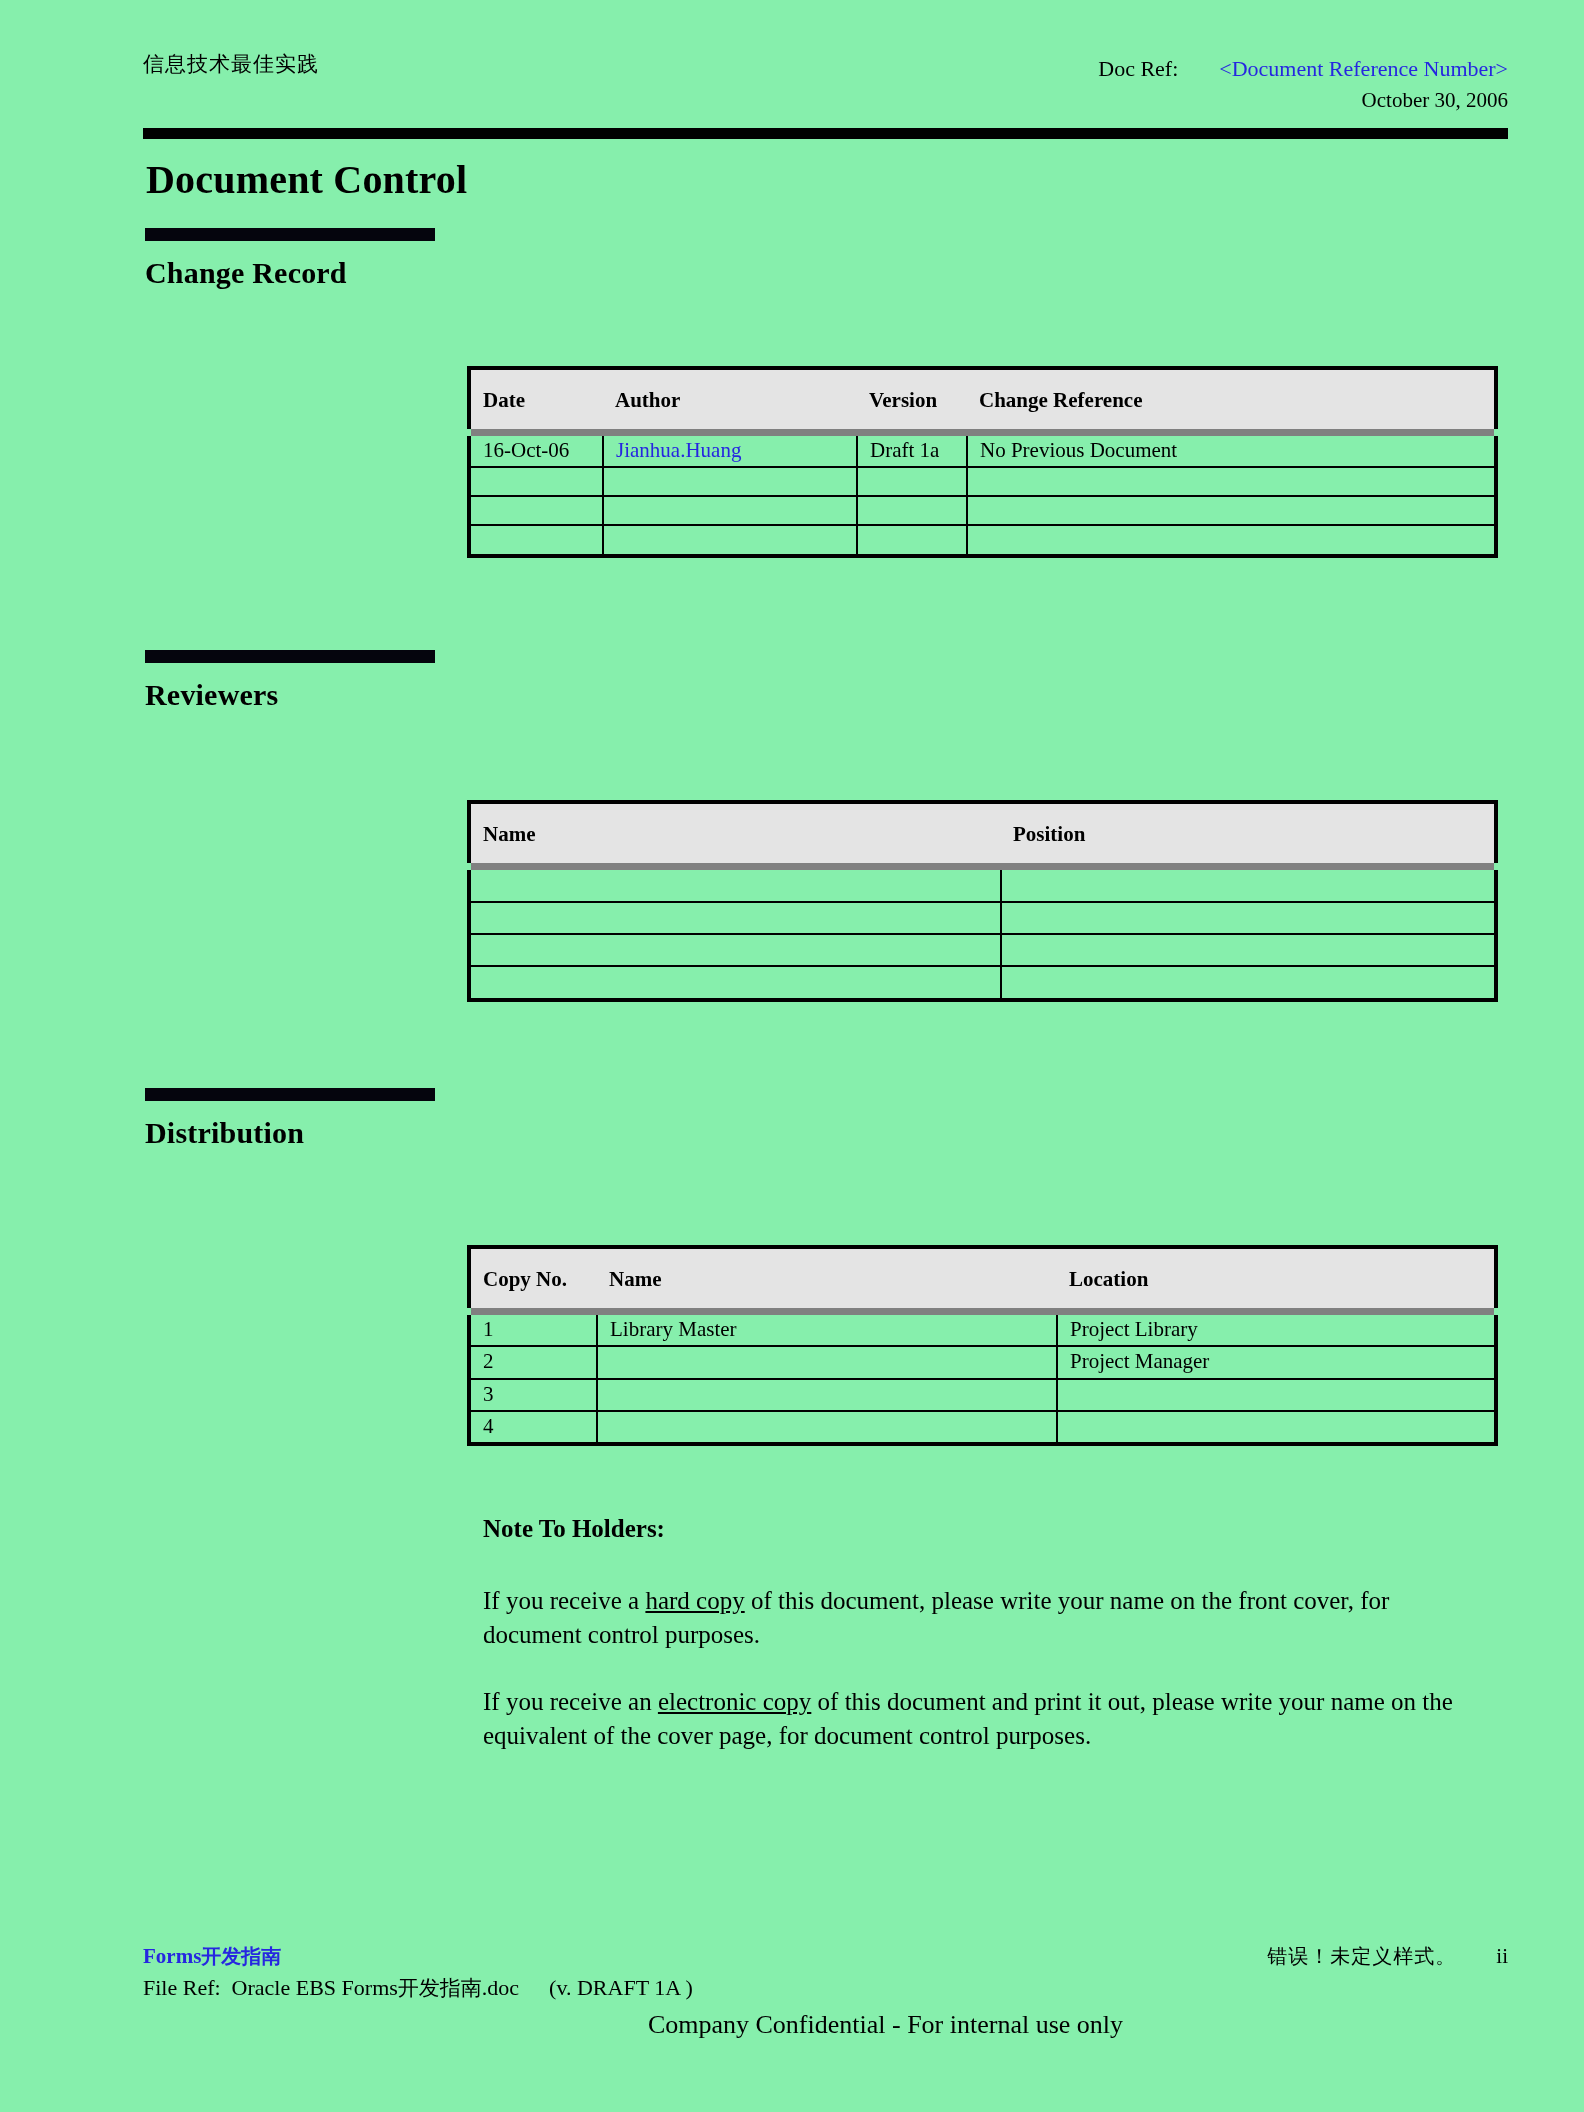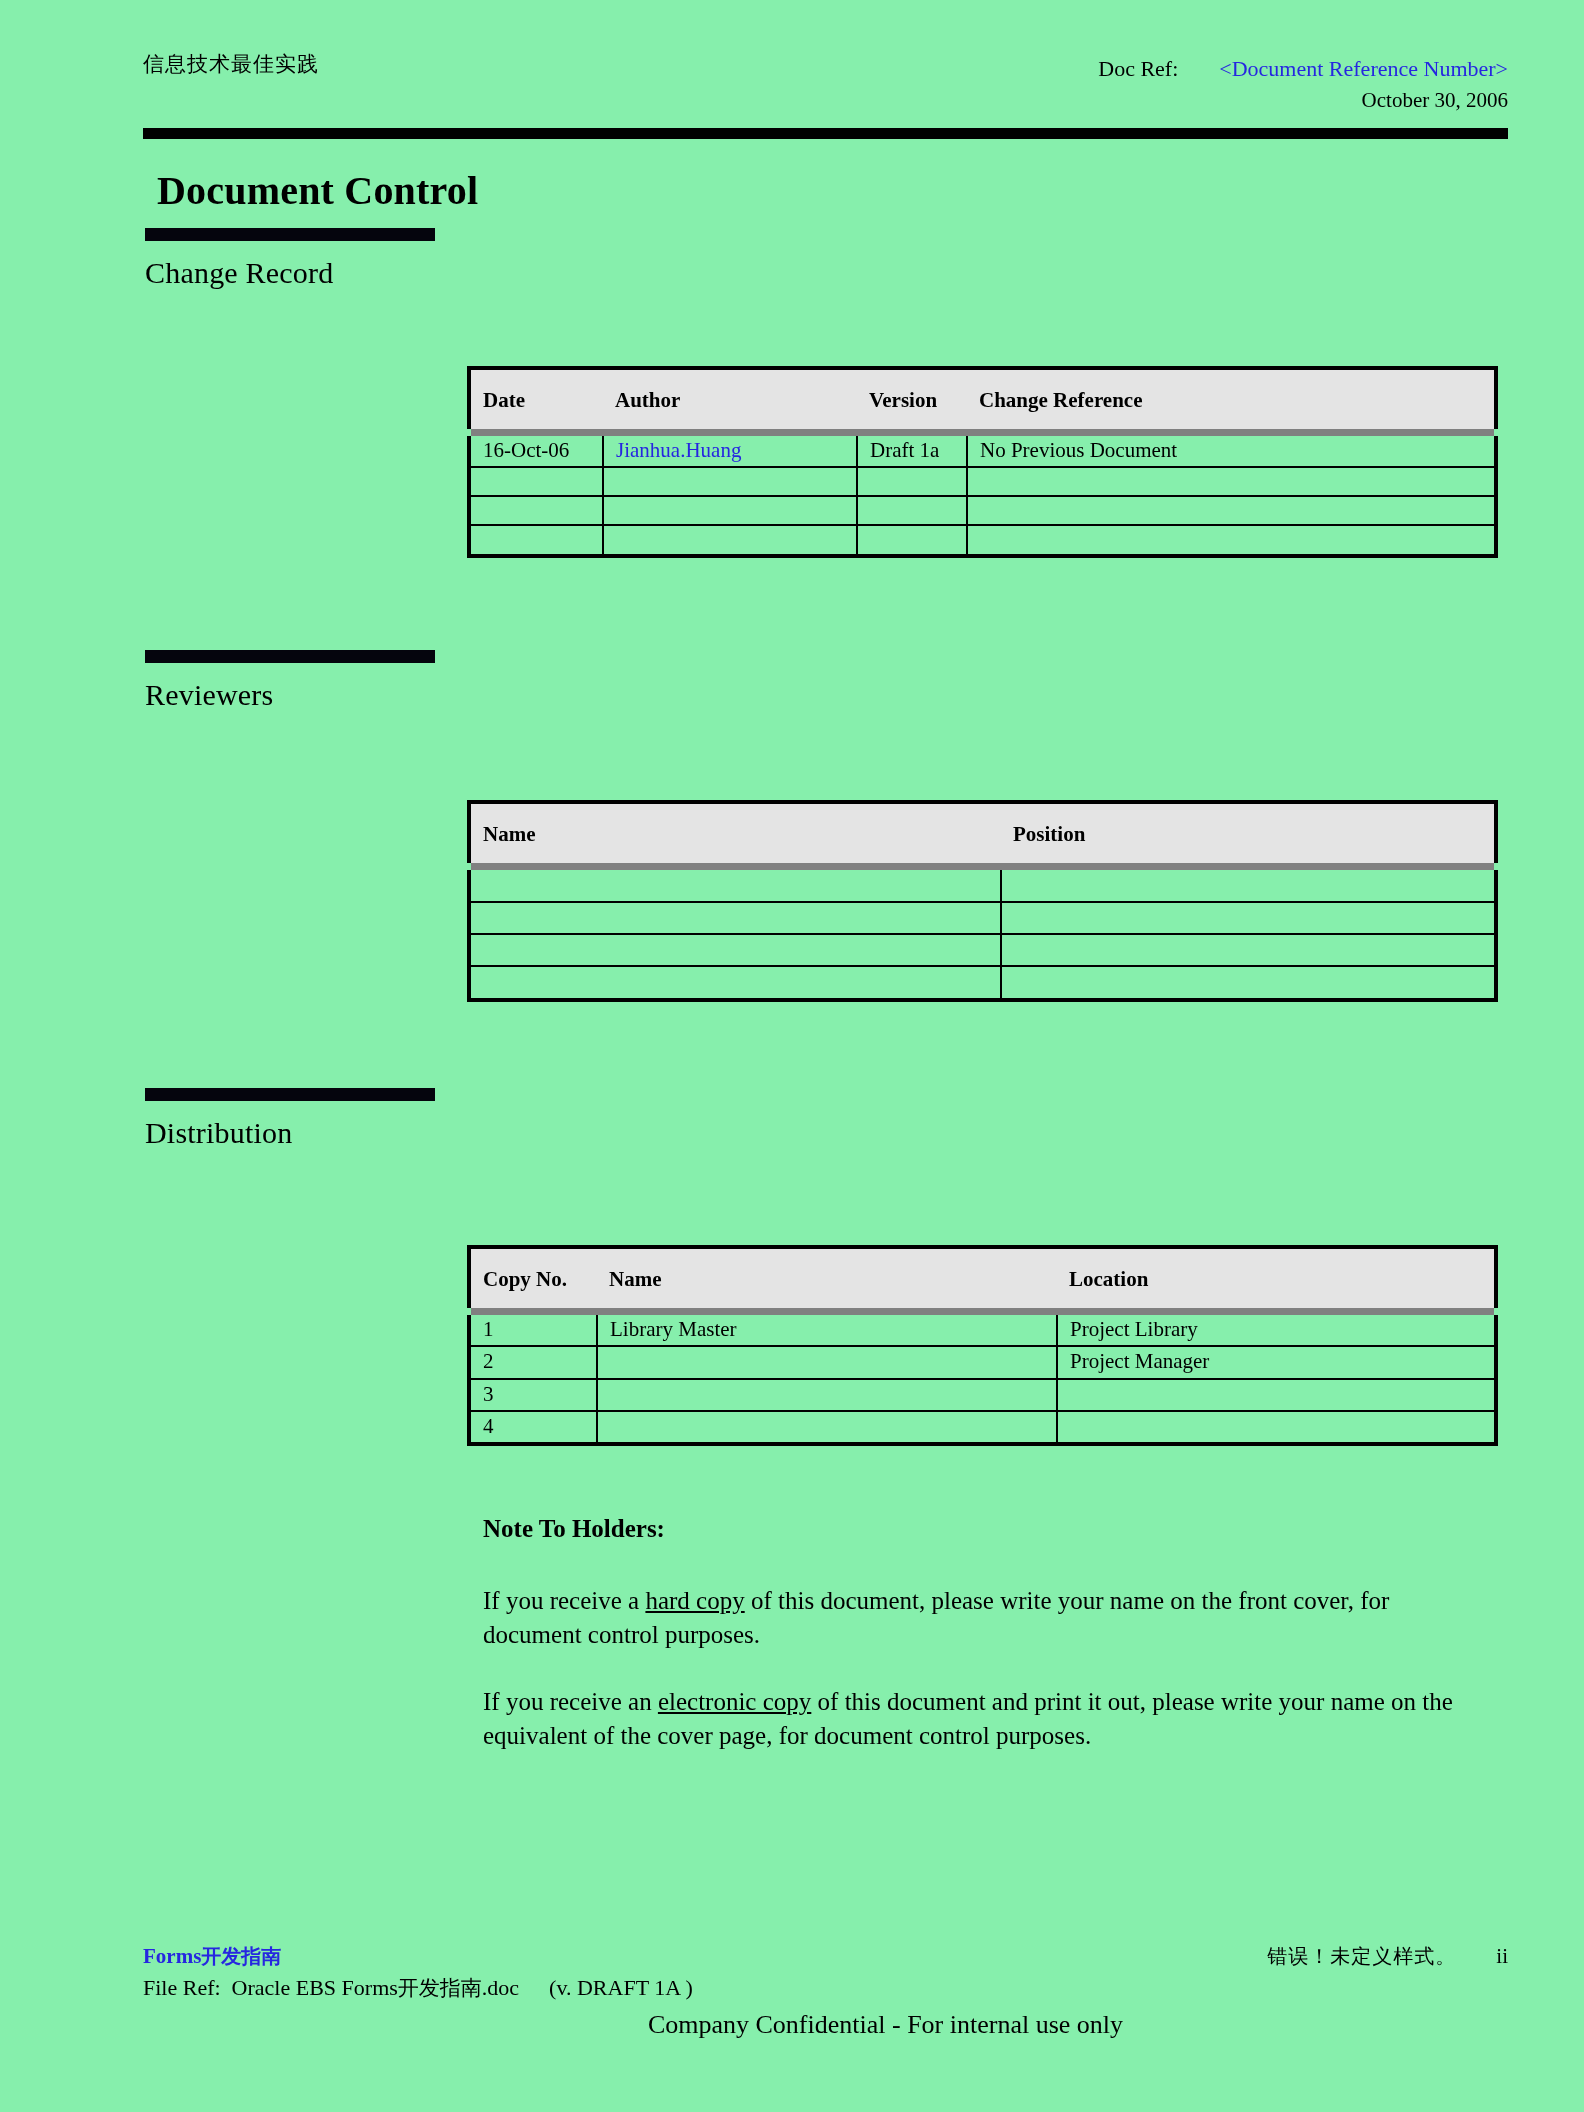--- a/index.html
+++ b/index.html
@@ -63,27 +63,27 @@
   }
 
   
   .title-h1 {
     position: absolute;
     left: 145px;
     font-family: "Liberation Serif", "DejaVu Serif", serif;
     font-weight: bold;
     font-size: 40px;
     letter-spacing: 0.2px;
-    margin: 12px;
+    margin: 1px;
   }
   .title-h2 {
     position: absolute;
     left: 145px;
     font-family: "Liberation Serif", "DejaVu Serif", serif;
-    font-weight: normal;
+    font-weight: bold;
     font-size: 30px;
     letter-spacing: 0.2px;
     margin: 0;
   }
 
   
   .tbl-wrap {
     position: absolute;
     left: 467px;
     width: 1031px;

